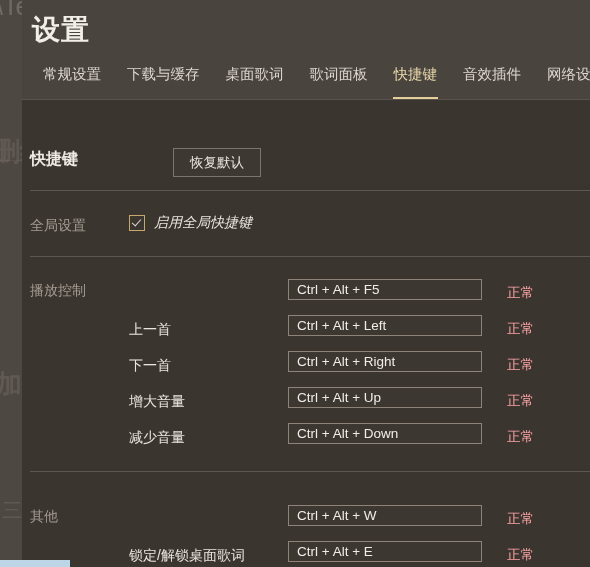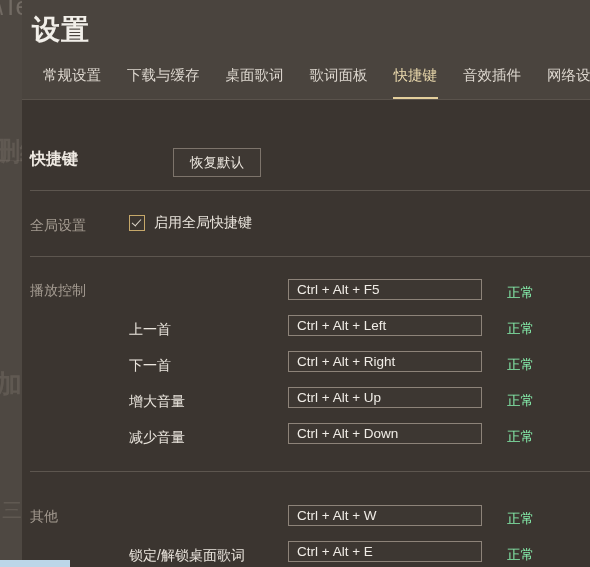--- a/index.html
+++ b/index.html
@@ -95,20 +95,21 @@
 
   .tabs {
     position: absolute;
     left: 8px;
     right: 0;
     top: 62px;
     height: 38px;
     display: flex;
     align-items: flex-start;
     white-space: nowrap;
+    font-family: Liberation Mono, monospace;
   }
   .tab {
     position: relative;
     padding: 2px 13px 0 13px;
     font-size: 14.5px;
     color: #ded8d0;
     line-height: 22px;
     cursor: pointer;
     flex: 0 0 auto;
   }
@@ -205,20 +206,21 @@
     width: 4px;
     height: 8px;
     border: solid #ded7cc;
     border-width: 0 1.6px 1.6px 0;
     transform: rotate(42deg);
   }
   .check-label {
     margin-left: 9px;
     font-size: 14px;
     color: #eae5dd;
+    font-style: italic;
   }
 
   
   .row {
     position: absolute;
     left: 0;
     right: 0;
     height: 28px;
   }
   .row-name {
@@ -242,21 +244,21 @@
     font-size: 13.5px;
     font-family: inherit;
     padding: 0 8px;
     outline: none;
   }
   .row-status {
     position: absolute;
     left: 485px;
     top: 0;
     font-size: 13.5px;
-    color: #86efac;
+    color: #fca5a5;
     line-height: 28px;
   }
 
   
   .taskbar-sliver {
     position: absolute;
     left: 0;
     bottom: 0;
     width: 70px;
     height: 7px;

